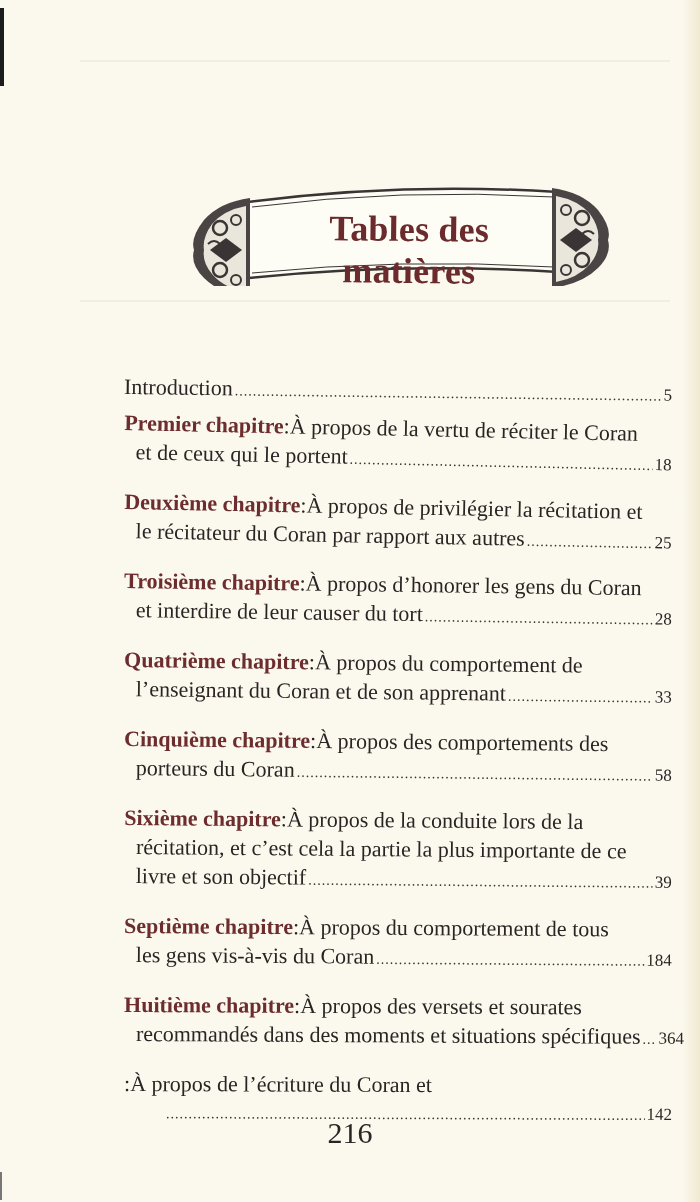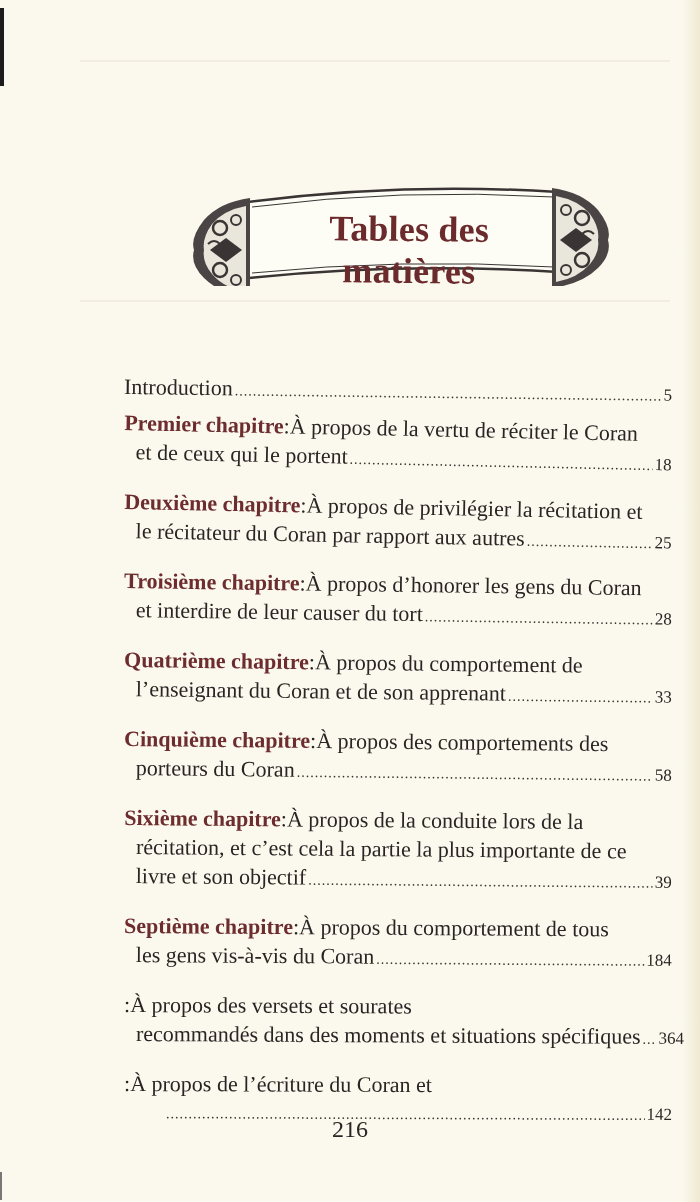--- a/index.html
+++ b/index.html
@@ -65,21 +65,21 @@
     .entry-3 { transform: rotate(0.8deg); transform-origin: left; }
     .entry-4 { transform: rotate(0.7deg); transform-origin: left; }
     .entry-5 { transform: rotate(0.6deg); transform-origin: left; }
     .entry-6 { transform: rotate(0.5deg); transform-origin: left; }
     .entry-7 { transform: rotate(0.4deg); transform-origin: left; }
     .entry-8 { transform: rotate(0.3deg); transform-origin: left; }
     .entry-9 { transform: rotate(0.2deg); transform-origin: left; }
 
     .folio {
       position: absolute; left: 0; width: 700px; top: 1116px;
-      text-align: center; font-size: 24px; color: #2a2524;
+      text-align: center; font-size: 30px; color: #2a2524;
     }
   </style>
 </head>
 <body>
 
 <div class="spine"></div>
 <div class="spine bottom"></div>
 <div class="edge-right"></div>
 <div class="ghost" style="top:60px"></div>
 <div class="ghost" style="top:300px"></div>
@@ -215,20 +215,21 @@
     </div>
     <div class="line cont">
       <span>les gens vis-à-vis du Coran</span>
       <span class="leader"></span>
       <span class="page">184</span>
     </div>
   </div>
 
   <div class="entry entry-8">
     <div class="line">
+      <span class="ch">Huitième chapitre</span>
         <span> : </span>
         <span>À propos des versets et sourates</span>
     </div>
     <div class="line cont">
       <span>recommandés dans des moments et situations spécifiques</span>
       <span class="leader" style="flex:0 0 14px"></span>
       <span class="page">364</span>
     </div>
   </div>
 

